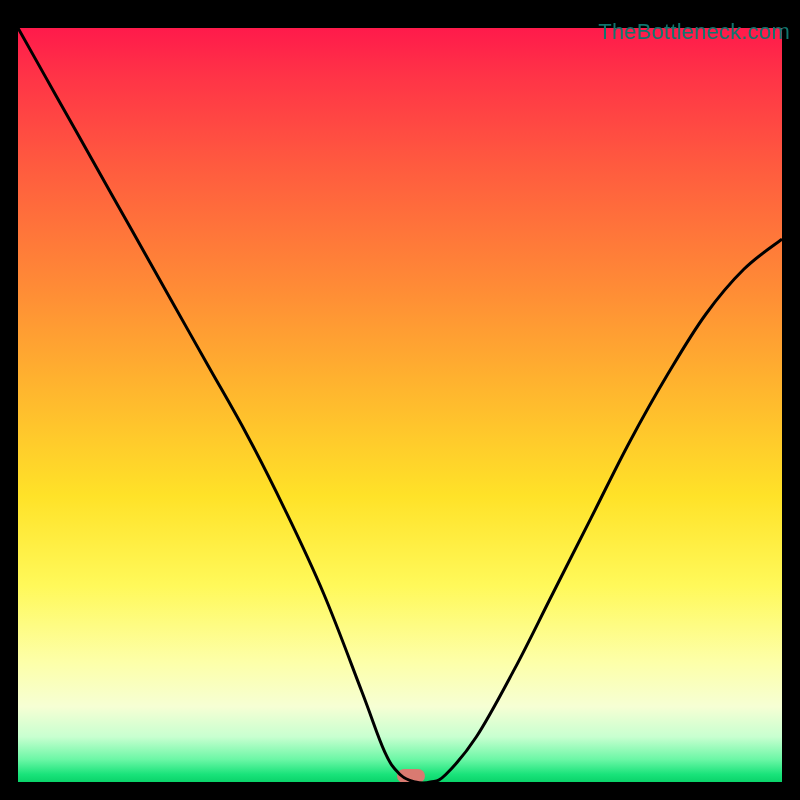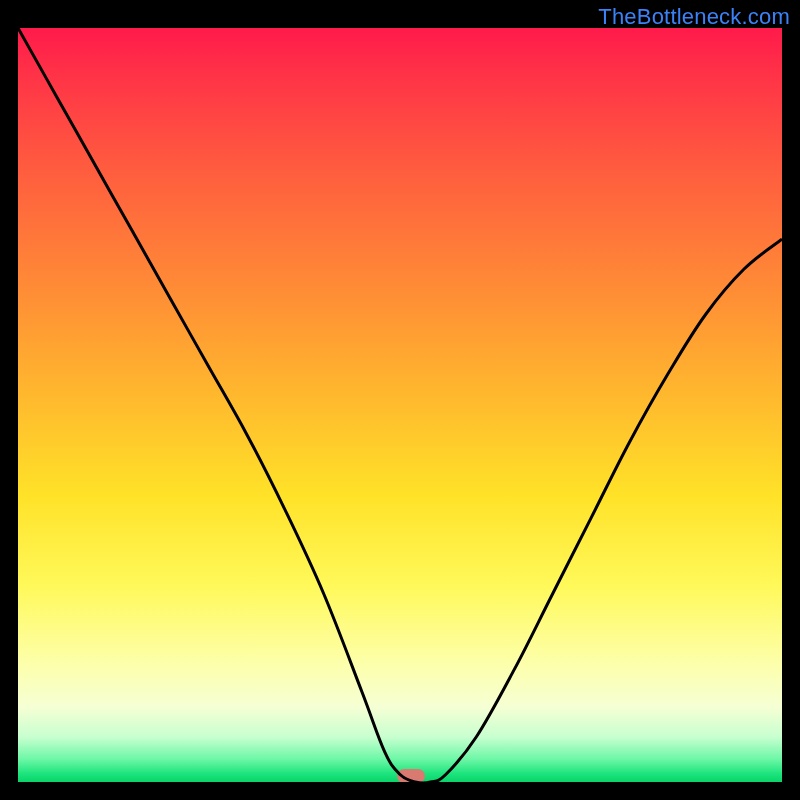--- a/index.html
+++ b/index.html
@@ -12,23 +12,23 @@
     overflow: hidden;
   }
   .frame {
     position: relative;
     width: 800px;
     height: 800px;
     background: #000;
   }
   .attribution {
     position: absolute;
-    top: 4px;
+    top: 19px;
     right: 10px;
-    color: #3b82f6;
+    color: #0f766e;
     font-size: 22px;
     font-weight: 500;
     letter-spacing: 0.2px;
     z-index: 3;
   }
   .plot-area {
     position: absolute;
     left: 18px;
     top: 28px;
     width: 764px;

